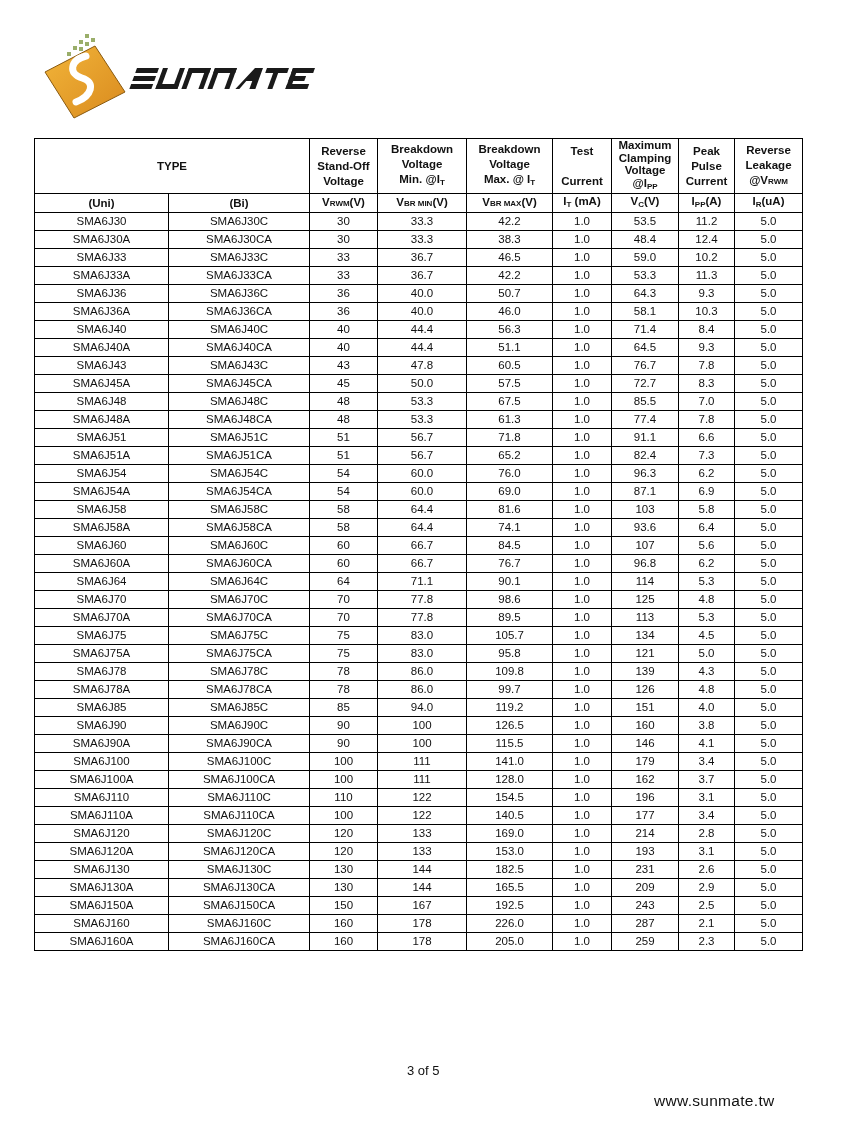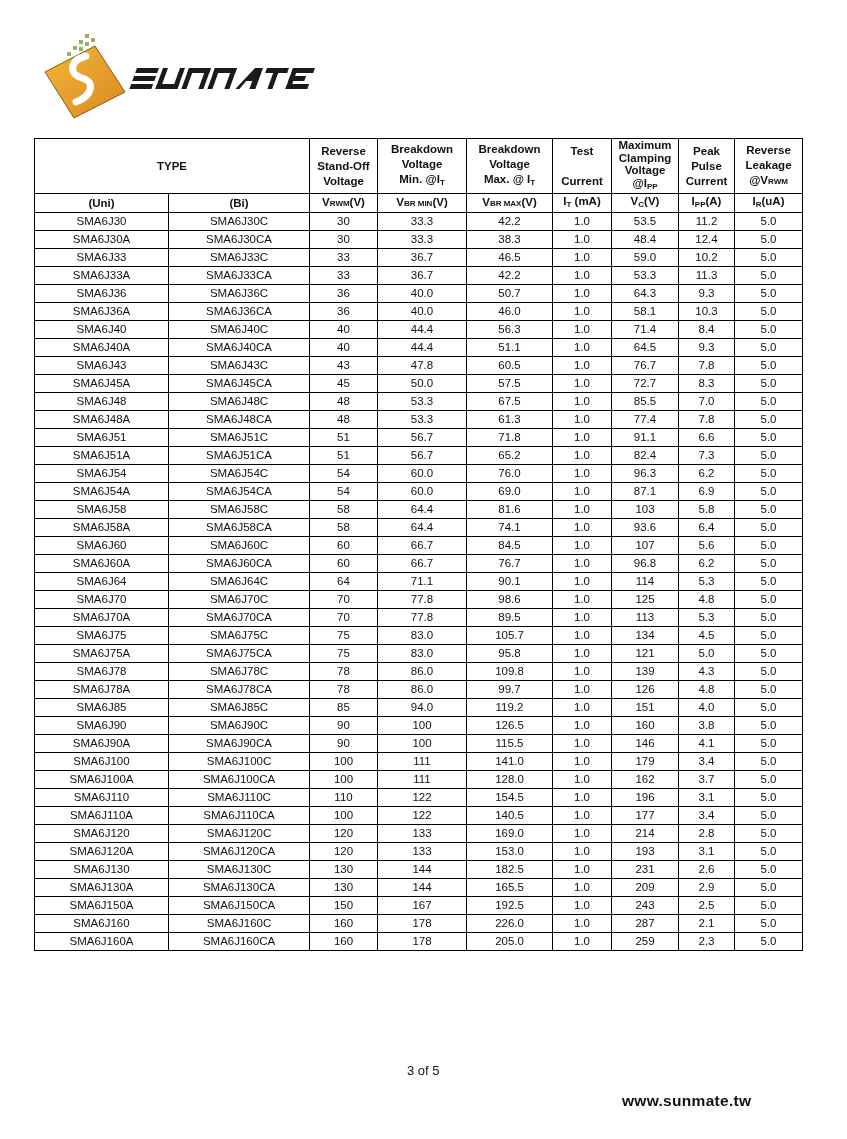--- a/index.html
+++ b/index.html
@@ -12,21 +12,21 @@
                font-size: 11.5px; line-height: 13px; }
   table.spec th { font-weight: bold; font-size: 11.5px; line-height: 15px; }
   tr.hdr th { height: 53px; }
   tr.sub th { height: 17px; line-height: 15px; margin-left: 48px; }
   tr.row td { height: 17px; }
   td.uni { text-align: left; padding-left: 35px; }
   td.bi { text-align: left; padding-left: 36px; }
   sub.s { font-size: 8px; vertical-align: -2px; font-weight: bold; }
   .small-sub { font-size: 8px; font-weight: bold; }
   .footer-page { position: absolute; left: 407px; top: 1040px; font-size: 13px; margin-top: 23px; }
-  .footer-url { position: absolute; left: 622px; top: 1092px; font-size: 15.5px; font-weight: bold; letter-spacing: 0.3px; }
+  .footer-url { position: absolute; left: 654px; top: 1092px; font-size: 15.5px; font-weight: normal; letter-spacing: 0.3px; }
 </style>
 </head>
 <body>
 
 <div class="logo">
   <svg width="280" height="90" viewBox="0 0 280 90">
     <defs>
       <linearGradient id="lg" x1="0" y1="0" x2="1" y2="1">
         <stop offset="0" stop-color="#F2B53A"></stop>
         <stop offset="1" stop-color="#D98A1E"></stop>

